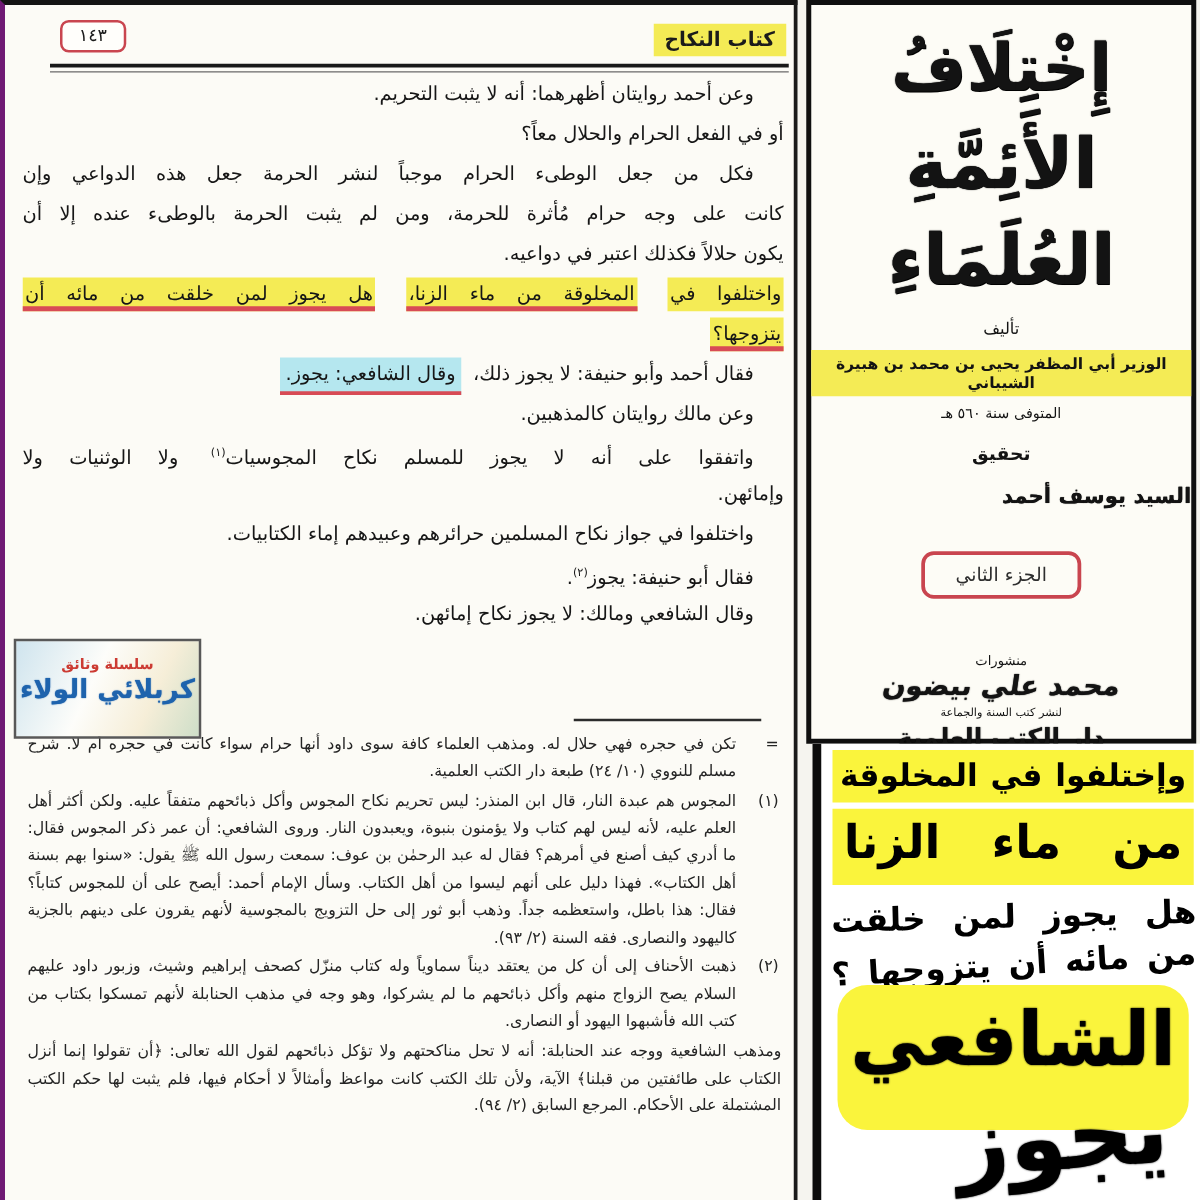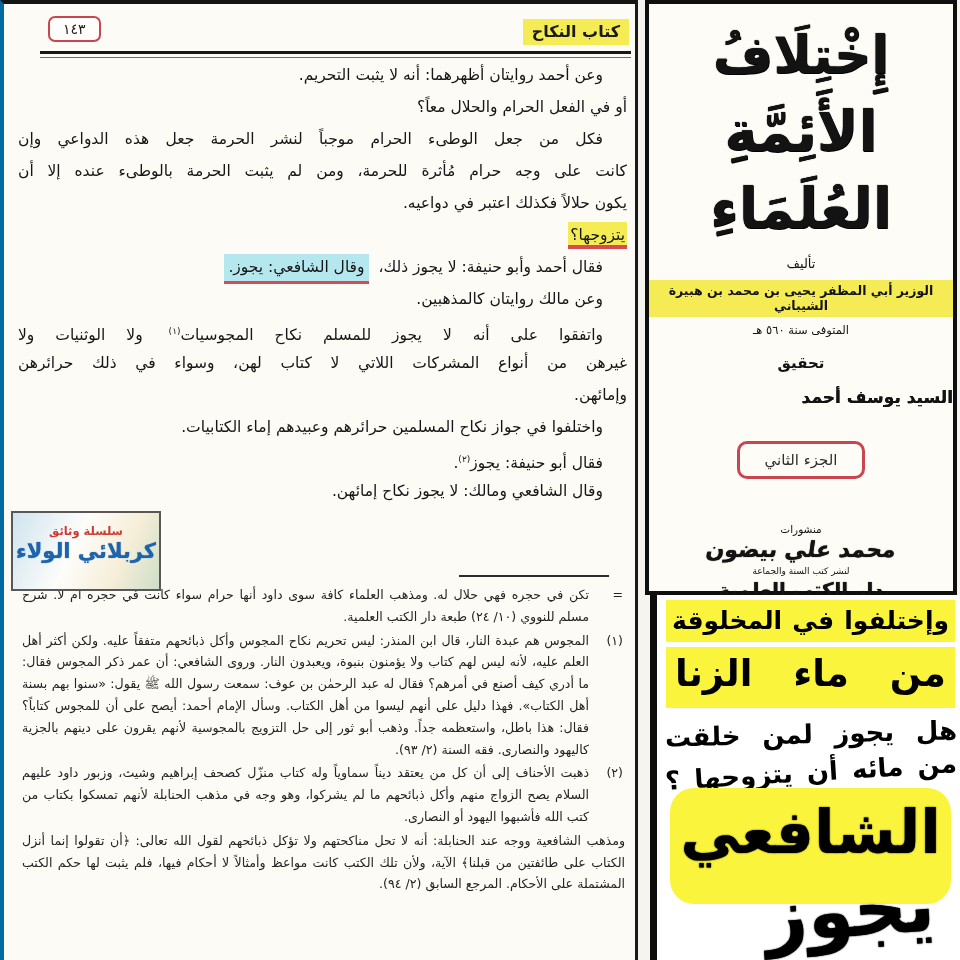--- a/index.html
+++ b/index.html
@@ -15,21 +15,21 @@
     width:960px;height:960px;position:relative;overflow:hidden;
     background:#f5f4ef;
     font-family:"DejaVu Sans",sans-serif;
     color:var(--ink);
   }
 
   
   .page{
     position:absolute;left:0;top:0;width:638px;height:960px;box-sizing:border-box;
     background:#fcfbf6;
-    border-left:4px solid #0369a1;border-top:4px solid #141414;border-right:3px solid #1a1a1a;
+    border-left:4px solid #701a75;border-top:4px solid #141414;border-right:3px solid #1a1a1a;
   }
   .pn-box{
     position:absolute;top:12px;left:44px;background:#fffefb;
     border:2px solid var(--boxred);border-radius:7px;
     padding:3px 13px;font-size:14px;letter-spacing:1px;
   }
   .hdr{
     position:absolute;top:15px;right:6px;background:var(--yl);
     padding:3px 9px 4px;font-size:16px;font-weight:bold;direction:rtl;
   }
@@ -126,33 +126,37 @@
   </div>
   <div class="hdr">كتاب النكاح</div>
   <div class="rule"></div>
 
   <div class="bodytxt">
     <div class="bl ind">وعن أحمد روايتان أظهرهما: أنه لا يثبت التحريم.</div>
     <div class="bl">أو في الفعل الحرام والحلال معاً؟</div>
     <div class="bl ind j">فكل من جعل الوطىء الحرام موجباً لنشر الحرمة جعل هذه الدواعي وإن</div>
     <div class="bl j">كانت على وجه حرام مُأثرة للحرمة، ومن لم يثبت الحرمة بالوطىء عنده إلا أن</div>
     <div class="bl">يكون حلالاً فكذلك اعتبر في دواعيه.</div>
+    <div class="bl j">
+      <span class="yhl">واختلفوا في</span>
+      <span class="yhl rul rul2">المخلوقة من ماء الزنا،</span>
+      <span class="yhl rul rul2">هل يجوز لمن خلقت من مائه أن</span>
+    </div>
     <div class="bl">
       <span class="yhl rul">يتزوجها؟</span>
     </div>
     <div class="bl ind">
       <span>فقال أحمد وأبو حنيفة: لا يجوز ذلك،</span>
       <span class="chl">وقال الشافعي: يجوز.</span>
     </div>
     <div class="bl ind">وعن مالك روايتان كالمذهبين.</div>
     <div class="bl ind j">
       <span>واتفقوا على أنه لا يجوز للمسلم نكاح المجوسيات</span><span class="ref">(١)</span>
       <span class="sp">ولا الوثنيات ولا</span>
     </div>
-    <div class="bl j">غيرهن من أنواع المشركات اللاتي لا كتاب لهن، وسواء في ذلك حرائرهن</div>
     <div class="bl">وإمائهن.</div>
     <div class="bl ind">واختلفوا في جواز نكاح المسلمين حرائرهم وعبيدهم إماء الكتابيات.</div>
     <div class="bl ind">
       <span>فقال أبو حنيفة: يجوز</span><span class="ref">(٢)</span><span>.</span>
     </div>
     <div class="bl ind">وقال الشافعي ومالك: لا يجوز نكاح إمائهن.</div>
   </div>
 
   <div class="fsep"></div>
 

